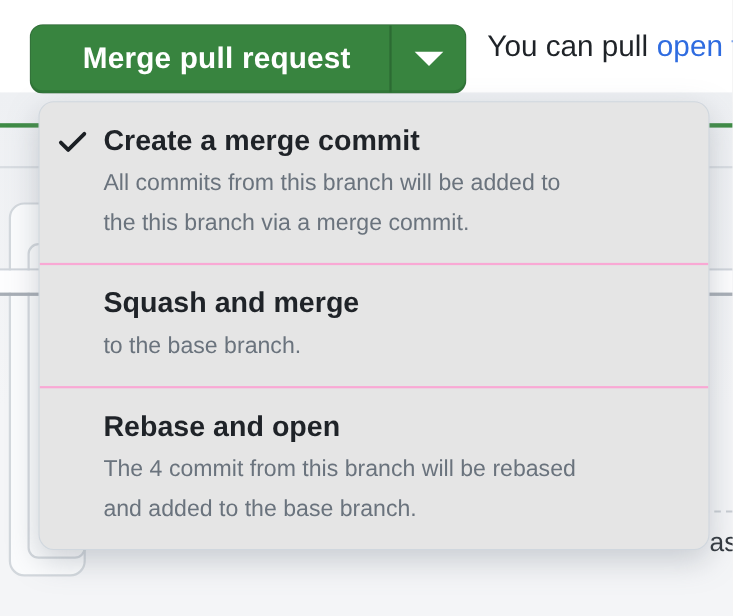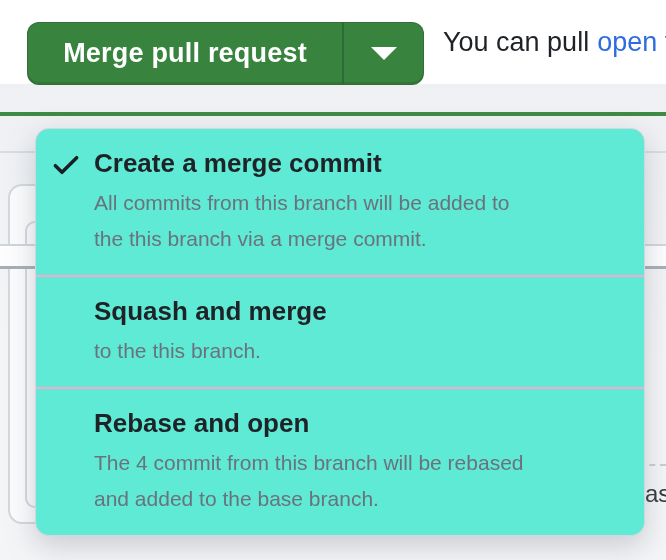--- a/index.html
+++ b/index.html
@@ -39,21 +39,21 @@
     font-size: 24px; color: #30363c; white-space: nowrap;
   }
 
   
   .merge-btn-group {
     position: absolute; left: 27px; top: 22px; width: 397px; height: 63px;
     display: flex; border-radius: 12px; overflow: hidden;
     background: #38843f;
     border: 1px solid rgba(27, 31, 35, 0.2);
     box-shadow: inset 0 -2px 0 rgba(20, 70, 32, 0.2);
-    z-index: 3; cursor: pointer;
+    z-index: 3; cursor: pointer; padding-left: 12px;
   }
   .merge-btn-main {
     width: 314px; height: 100%;
     display: flex; align-items: center; justify-content: center;
   }
   .merge-btn-main span {
     color: #ffffff; font-size: 27px; font-weight: 700; letter-spacing: 0.2px;
   }
   .merge-btn-caret {
     flex: 1; height: 100%;
@@ -71,24 +71,24 @@
     display: flex; align-items: center; white-space: nowrap;
     font-size: 27px; color: #1f2328; z-index: 1;
   }
   .aside-text a {
     color: #2f6ce0; text-decoration: none; margin-left: 8px; cursor: pointer;
   }
 
   
   .merge-menu {
     position: absolute; left: 35px; top: 92px; width: 610px;
-    background: #5eead4;
+    background: #e5e5e5;
     border: 1px solid #d0d7de; border-radius: 14px;
     box-shadow: 0 10px 28px rgba(120, 130, 140, 0.35);
-    z-index: 2; overflow: hidden; margin-top: 36px;
+    z-index: 2; overflow: hidden;
   }
   .menu-item {
     position: relative;
     padding: 18px 28px 18px 58px;
     cursor: pointer;
   }
   .menu-item + .menu-item { border-top: 2px solid #f9a8d4; }
   .menu-item .check {
     position: absolute; left: 14px; top: 20px; width: 32px; height: 32px;
   }
@@ -137,21 +137,21 @@
     <div class="item-title">Create a merge commit</div>
     <div class="item-desc">
       <div>All commits from this branch will be added to</div>
       <div>the this branch via a merge commit.</div>
     </div>
   </div>
 
   <div class="menu-item">
     <div class="item-title">Squash and merge</div>
     <div class="item-desc">
-      <div>to the this branch.</div>
+      <div>to the base branch.</div>
     </div>
   </div>
 
   <div class="menu-item">
     <div class="item-title">Rebase and open</div>
     <div class="item-desc">
       <div>The 4 commit from this branch will be rebased</div>
       <div>and added to the base branch.</div>
     </div>
   </div>

